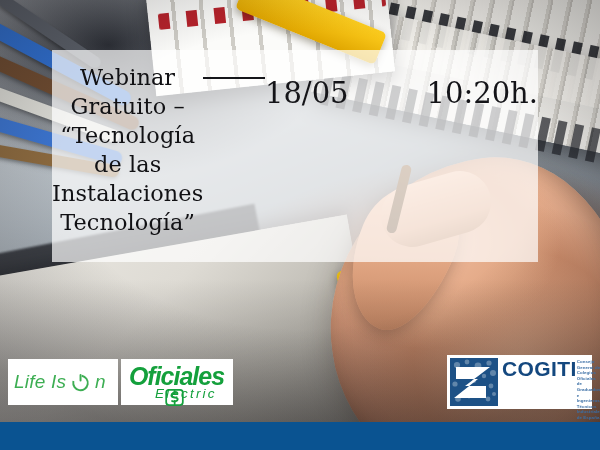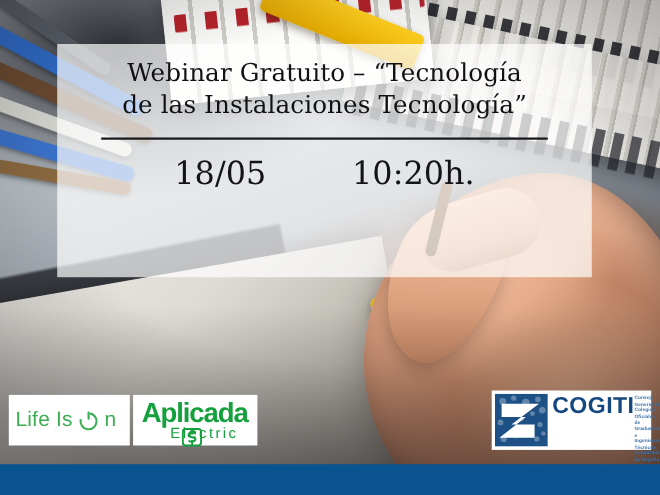--- a/index.html
+++ b/index.html
@@ -146,44 +146,44 @@
   
   .vign {
     position:absolute; inset:0;
     background:
       radial-gradient(ellipse 70% 60% at 50% 40%, rgba(0,0,0,0) 55%, rgba(20,18,20,.30) 100%),
       linear-gradient(to bottom, rgba(0,0,0,0) 62%, rgba(16,14,16,.40) 100%);
   }
 
   
   .overlay {
-    position:absolute; left:52px; top:40px; width:486px; height:212px;
+    position:absolute; left:52px; top:50px; width:486px; height:212px;
     background:rgba(255,255,255,0.70);
-    display:flex; flex-direction:column; align-items:center;
+    display:flex; flex-direction:row; align-items:flex-start;
     padding-top:13px;
   }
   .headline {
     font-family:"DejaVu Serif", serif;
     font-size:22.4px; line-height:29px; color:#111114;
     text-align:center; letter-spacing:.1px; width:452px;
   }
   .rule {
     width:406px; height:0; border-top:2px solid #15161a;
     margin-top:14px;
   }
   .datarow {
     margin-top:13px; width:420px;
     display:flex; justify-content:center; align-items:baseline; gap:78px;
     font-family:"DejaVu Serif", serif; font-size:29px; color:#141418;
   }
 
   
   .schneider-lockup {
     position:absolute; left:8px; top:359px; height:46px;
-    display:flex; align-items:stretch; gap:3px;
+    display:flex; align-items:stretch; gap:3px;font-style:italic;
   }
   .lifeison {
     background:#ffffff; padding:0 12px 0 6px;
     display:flex; align-items:center; gap:5px;
   }
   .lifeison-txt {
     color:#3dae53; font-size:19px; letter-spacing:.2px; font-weight:400;
   }
   .power-icon { width:19px; height:19px; display:block; }
   .schneider-box {
@@ -275,21 +275,21 @@
     <div class="lifeison">
       <span class="lifeison-txt">Life Is</span>
       <svg class="power-icon" viewBox="0 0 24 24">
         <circle cx="12" cy="12.6" r="9.2" fill="none" stroke="#3dae53" stroke-width="2.4" stroke-dasharray="44 16" transform="rotate(-80 12 12.6)"></circle>
         <rect x="10.8" y="1.4" width="2.5" height="9.4" rx="1.2" fill="#3dae53"></rect>
       </svg>
       <span class="lifeison-txt">n</span>
     </div>
 
     <div class="schneider-box">
-      <div class="schneider-name">Aplicada</div>
+      <div class="schneider-name">Oficiales</div>
       <div class="schneider-sub-wrap">
         <svg class="s-mark" viewBox="0 0 24 24">
           <rect x="1.5" y="2.5" width="21" height="19" rx="3.4" fill="none" stroke="#14a03c" stroke-width="2.2"></rect>
           <path d="M15.5 6.4c-3.6-1.0-7.4 0.4-7.4 3.0 0 2.0 2.6 2.3 4.3 2.6 1.7 0.3 3.6 0.6 3.6 2.1 0 2.3-3.6 3.4-7.0 2.4" fill="none" stroke="#14a03c" stroke-width="2.4" stroke-linecap="round"></path>
           <path d="M12.2 3.6v4.0M12.2 16.4v4.0" stroke="#14a03c" stroke-width="2.2" stroke-linecap="round"></path>
         </svg>
         <div class="schneider-sub">
           <span class="schneider-sub-txt">Electric</span>
         </div>
       </div>

